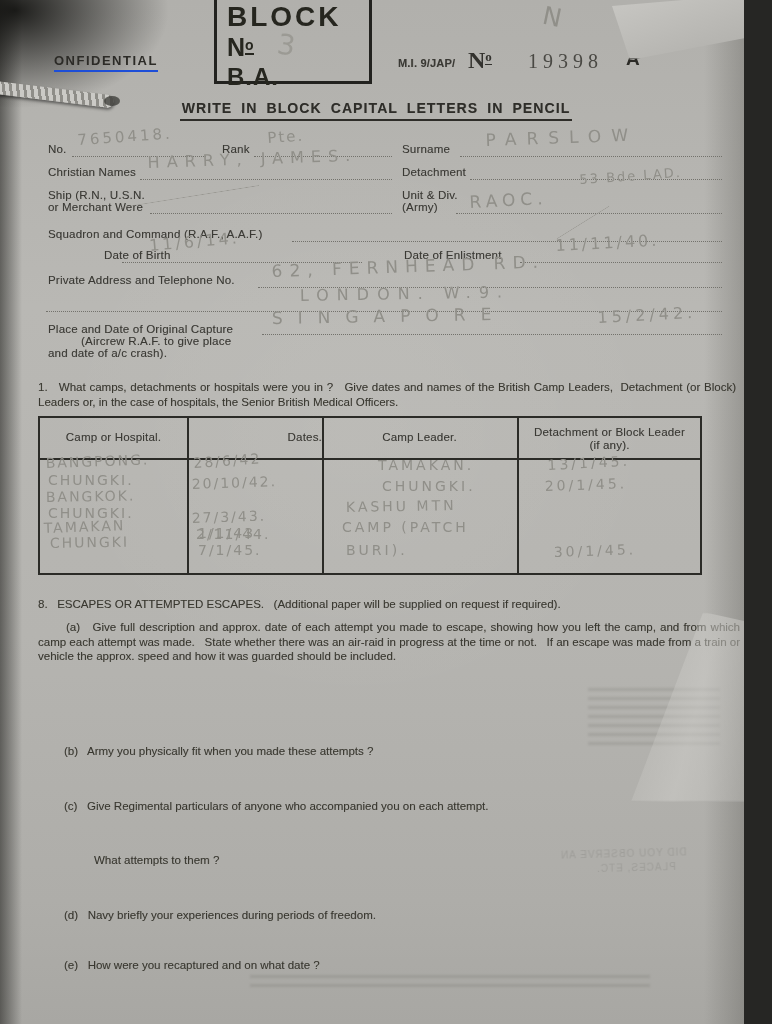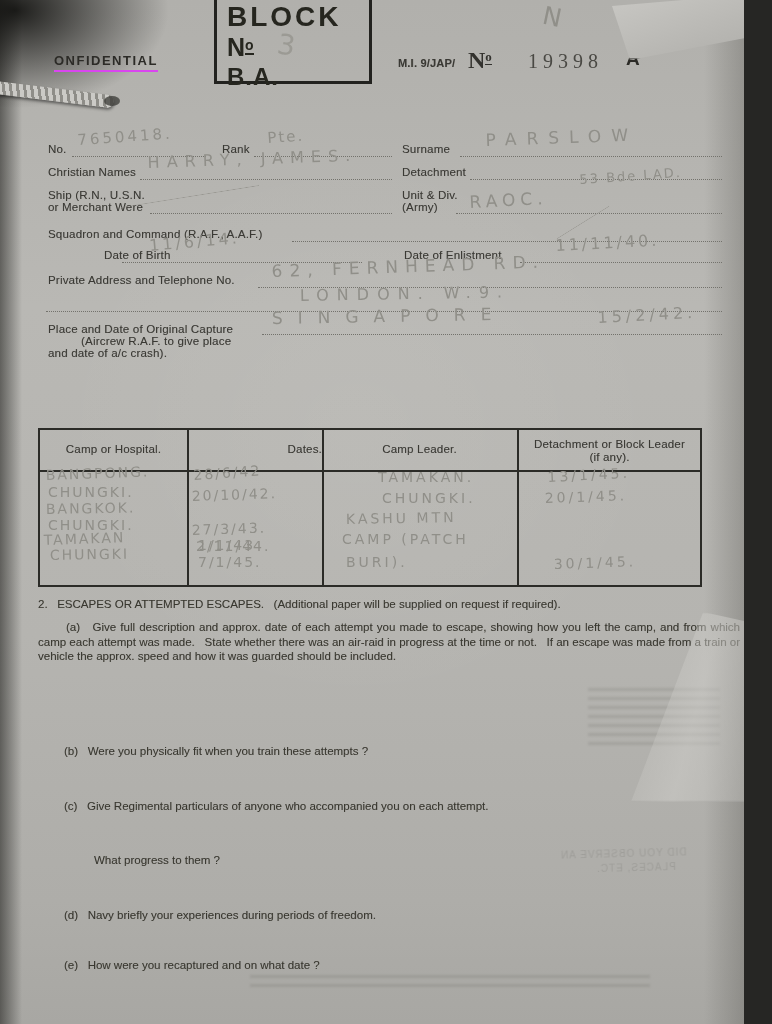--- a/index.html
+++ b/index.html
@@ -46,35 +46,38 @@
   <div class="abs stampbox" style="left:214px;top:-16px;width:152px;height:94px;">
     <div class="abs bold" style="left:10px;top:14px;font-size:28px;letter-spacing:3px;color:#26261F;">BLOCK</div>
     <div class="abs bold" style="left:10px;top:46px;font-size:25px;color:#26261F;">
       <span>N</span><span style="font-size:14px;vertical-align:6px;border-bottom:2px solid #26261F;">o</span>
     </div>
     <div class="abs pencil" style="left:58px;top:40px;font-size:28px;transform:rotate(9deg);color:#9b9a94;">3</div>
     <div class="abs bold" style="left:10px;top:76px;font-size:24px;letter-spacing:1px;color:#26261F;">B.A.</div>
   </div>
 
   <div class="abs bold" style="left:54px;top:53px;font-size:13px;letter-spacing:1.5px;color:#2c2b27;
-              border-bottom:2px solid #d946ef;padding-bottom:2px;">ONFIDENTIAL</div>
+              border-bottom:2px solid #1d4ed8;padding-bottom:2px;">ONFIDENTIAL</div>
 
   <div class="abs bold lbl" style="left:398px;top:57px;font-size:11px;">M.I. 9/JAP/</div>
   <div class="abs serif bold" style="left:468px;top:47px;font-size:24px;color:#33322e;">
     <span>N</span><span style="font-size:13px;vertical-align:7px;border-bottom:1.5px solid #33322e;">o</span>
   </div>
   <div class="abs serif" style="left:528px;top:50px;font-size:20px;letter-spacing:5px;color:#4a4944;">19398</div>
   <div class="abs bold" style="left:626px;top:48px;font-size:19px;color:#2c2b27;">A</div>
   <div class="abs pencil" style="left:540px;top:0px;font-size:25px;transform:rotate(12deg);">N</div>
 
   <div class="abs" style="left:612px;top:-6px;width:150px;height:66px;
               clip-path:polygon(12% 100%,0 18%,96% 0,100% 62%);
               background:linear-gradient(160deg,#c9c8c4,#b3b2ae 80%);
               box-shadow:inset 0 -2px 0 rgba(40,40,36,.5), 2px 4px 5px rgba(0,0,0,.3);"></div>
 
+  <div class="abs bold" style="left:180px;top:100px;width:392px;text-align:center;font-size:14px;letter-spacing:1.1px;
+              word-spacing:4px;color:#2e2d29;border-bottom:2.5px solid #2e2d29;padding-bottom:3px;
+              text-shadow:.3px .3px 0 rgba(46,45,41,.35);">WRITE IN BLOCK CAPITAL LETTERS IN PENCIL</div>
 
   <div class="abs lbl" style="left:48px;top:143px;">No.</div>
   <div class="abs dotline" style="left:72px;top:156px;width:134px;"></div>
   <div class="abs pencil" style="left:78px;top:131px;font-size:15px;letter-spacing:3px;transform:rotate(-4deg);">7650418.</div>
   <div class="abs lbl" style="left:222px;top:143px;">Rank</div>
   <div class="abs dotline" style="left:254px;top:156px;width:138px;"></div>
   <div class="abs pencil" style="left:268px;top:129px;font-size:15px;letter-spacing:2px;transform:rotate(-4deg);">Pte.</div>
   <div class="abs lbl" style="left:402px;top:143px;">Surname</div>
   <div class="abs dotline" style="left:460px;top:156px;width:262px;"></div>
   <div class="abs pencil" style="left:486px;top:130px;font-size:17px;letter-spacing:10px;transform:rotate(-2deg);">PARSLOW</div>
@@ -113,22 +116,23 @@
   <div class="abs dotline" style="left:46px;top:311px;width:676px;"></div>
   <div class="abs pencil" style="left:300px;top:286px;font-size:16px;letter-spacing:8px;transform:rotate(-1deg);">LONDON. W.9.</div>
 
   <div class="abs lbl" style="left:48px;top:323px;">Place and Date of Original Capture</div>
   <div class="abs lbl" style="left:48px;top:335px;margin-left:33px;">(Aircrew R.A.F. to give place</div>
   <div class="abs lbl" style="left:48px;top:347px;">and date of a/c crash).</div>
   <div class="abs dotline" style="left:262px;top:334px;width:460px;"></div>
   <div class="abs pencil" style="left:272px;top:308px;font-size:17px;letter-spacing:15px;transform:rotate(-1deg);">SINGAPORE</div>
   <div class="abs pencil" style="left:598px;top:308px;font-size:16px;letter-spacing:4px;transform:rotate(-3deg);">15/2/42.</div>
 
+  <div class="abs q" style="left:38px;top:380px;width:698px;">1.   What camps, detachments or hospitals were you in ?   Give dates and names of the British Camp Leaders,  Detachment (or Block) Leaders or, in the case of hospitals, the Senior British Medical Officers.</div>
 
-  <div class="abs" style="left:38px;top:428px;width:660px;height:155px;border:2.5px solid #2b2b27;">
+  <div class="abs" style="left:38px;top:416px;width:660px;height:155px;border:2.5px solid #2b2b27;">
     <div class="tline" style="left:147px;top:0;width:1.5px;height:100%;"></div>
     <div class="tline" style="left:282px;top:0;width:1.5px;height:100%;"></div>
     <div class="tline" style="left:477px;top:0;width:1.5px;height:100%;"></div>
     <div class="tline" style="left:0;top:40px;width:100%;height:1.5px;"></div>
 
     <div class="abs lbl" style="left:0;top:13px;width:147px;text-align:center;">Camp or Hospital.</div>
     <div class="abs lbl" style="left:147px;top:13px;width:135px;text-align:right;">Dates.</div>
     <div class="abs lbl" style="left:282px;top:13px;width:195px;text-align:center;">Camp Leader.</div>
     <div class="abs lbl" style="left:492px;top:8px;width:155px;text-align:center;white-space:normal;line-height:13px;">Detachment or Block Leader (if any).</div>
 
@@ -150,25 +154,25 @@
     <span class="abs pencil" style="left:342px;top:60px;font-size:14px;letter-spacing:3px;">CHUNGKI.</span>
     <span class="abs pencil" style="left:306px;top:81px;font-size:14px;letter-spacing:3px;transform:rotate(-1deg);">KASHU MTN</span>
     <span class="abs pencil" style="left:302px;top:101px;font-size:14px;letter-spacing:3px;">CAMP (PATCH</span>
     <span class="abs pencil" style="left:306px;top:124px;font-size:14px;letter-spacing:3px;">BURI).</span>
 
     <span class="abs pencil" style="left:508px;top:39px;font-size:14px;letter-spacing:3px;transform:rotate(-3deg);">13/1/45.</span>
     <span class="abs pencil" style="left:505px;top:60px;font-size:14px;letter-spacing:3px;transform:rotate(-2deg);">20/1/45.</span>
     <span class="abs pencil" style="left:514px;top:126px;font-size:14px;letter-spacing:3px;transform:rotate(-2deg);">30/1/45.</span>
   </div>
 
-  <div class="abs q" style="left:38px;top:597px;width:700px;">2.   ESCAPES OR ATTEMPTED ESCAPES.   (Additional paper will be supplied on request if required).</div>
+  <div class="abs q" style="left:38px;top:597px;width:700px;">8.   ESCAPES OR ATTEMPTED ESCAPES.   (Additional paper will be supplied on request if required).</div>
   <div class="abs q" style="left:38px;top:620px;width:702px;text-indent:28px;">(a)   Give full description and approx. date of each attempt you made to escape, showing how you left the camp, and from which camp each attempt was made.   State whether there was an air-raid in progress at the time or not.   If an escape was made from a train or vehicle the approx. speed and how it was guarded should be included.</div>
-  <div class="abs q" style="left:64px;top:744px;width:640px;">(b)   Were you physically fit when you train these attempts ?</div>
+  <div class="abs q" style="left:64px;top:744px;width:640px;">(b)   Army you physically fit when you made these attempts ?</div>
   <div class="abs q" style="left:64px;top:799px;width:640px;">(c)   Give Regimental particulars of anyone who accompanied you on each attempt.</div>
-  <div class="abs q" style="left:94px;top:853px;width:500px;">What progress to them ?</div>
+  <div class="abs q" style="left:94px;top:853px;width:500px;">What attempts to them ?</div>
   <div class="abs q" style="left:64px;top:908px;width:640px;">(d)   Navy briefly your experiences during periods of freedom.</div>
   <div class="abs q" style="left:64px;top:958px;width:640px;">(e)   How were you recaptured and on what date ?</div>
 
   <div class="abs smudge" style="left:588px;top:688px;width:132px;height:58px;"></div>
   <div class="abs ghost" style="left:560px;top:848px;">DID YOU OBSERVE AN</div>
   <div class="abs ghost" style="left:596px;top:862px;">PLACES, ETC.</div>
   <div class="abs smudge" style="left:250px;top:975px;width:400px;height:16px;"></div>
 
   <div class="abs" style="left:600px;top:612px;width:172px;height:190px;
               clip-path:polygon(18% 100%,60% 0,100% 8%,100% 100%);

